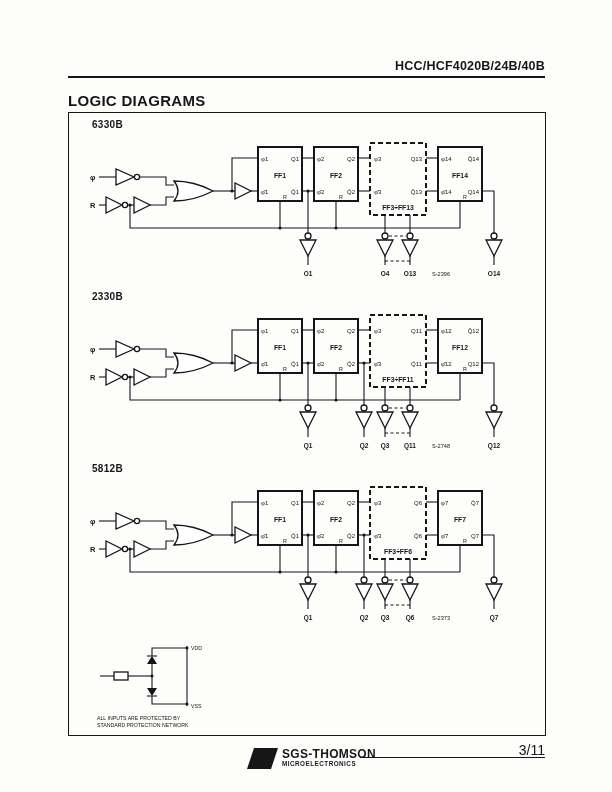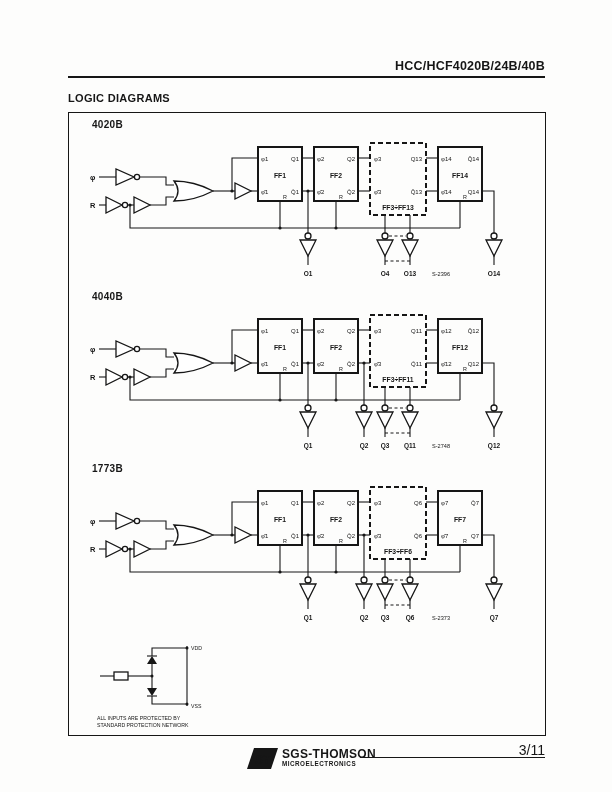--- a/index.html
+++ b/index.html
@@ -1,21 +1,21 @@
 <!DOCTYPE html>
 <html><head>
 <meta charset="utf-8">
 <style>
   html,body{margin:0;padding:0;background:#e9e9e9;}
   .page{position:relative;width:612px;height:792px;margin:0 auto;background:#fdfdfc;
         font-family:"Liberation Sans",sans-serif;color:#161616;overflow:hidden;}
   .hdr-title{position:absolute;left:68px;top:59px;width:477px;text-align:right;
              font-size:12.5px;font-weight:bold;letter-spacing:.2px;}
   .hdr-rule{position:absolute;left:68px;top:76px;width:477px;height:2.4px;background:#161616;}
-  .sec-title{position:absolute;left:68px;top:92px;font-size:11px;font-weight:bold;letter-spacing:.3px;}
+  .sec-title{position:absolute;left:68px;top:92px;font-size:15px;font-weight:bold;letter-spacing:.3px;}
   .frame{position:absolute;left:68px;top:112px;width:476px;height:622px;border:1.6px solid #161616;}
   .dg-title{position:absolute;font-size:10px;font-weight:bold;letter-spacing:.3px;}
   svg{position:absolute;}
   svg text{font-family:"Liberation Sans",sans-serif;fill:#161616;}
   .pin{font-size:6px;}
   .ffname{font-size:6.8px;font-weight:bold;}
   .rr{font-size:5.4px;}
   .out{font-size:6.5px;font-weight:bold;}
   .code{font-size:5.6px;}
   .nt{font-size:5.2px;}
@@ -36,23 +36,23 @@
 </head>
 <body>
 
 <div class="page">
 
   <div class="hdr-title">HCC/HCF4020B/24B/40B</div>
   <div class="hdr-rule"></div>
   <div class="sec-title">LOGIC DIAGRAMS</div>
   <div class="frame"></div>
 
-  <div class="dg-title" style="left:92px;top:119px">4020B</div>
-  <div class="dg-title" style="left:92px;top:291px">4040B</div>
-  <div class="dg-title" style="left:92px;top:463px">1773B</div>
+  <div class="dg-title" style="left:92px;top:119px">6330B</div>
+  <div class="dg-title" style="left:92px;top:291px">2330B</div>
+  <div class="dg-title" style="left:92px;top:463px">5812B</div>
 
   <svg style="left:80px;top:133px" width="460" height="152" viewBox="0 0 460 152">
     <g>
       <path class="w" d="M19,44 H36"></path>
         <path class="w" d="M60,44 H86 V52 H94"></path>
       <path class="w" d="M19,72 H26"></path>
         <path class="w" d="M48,72 H54"></path>
         <path class="w" d="M70,72 H86 V64 H94"></path>
       <path class="w" d="M50,72 V95 H380"></path>
       <path class="w" d="M133,58 H155"></path>

